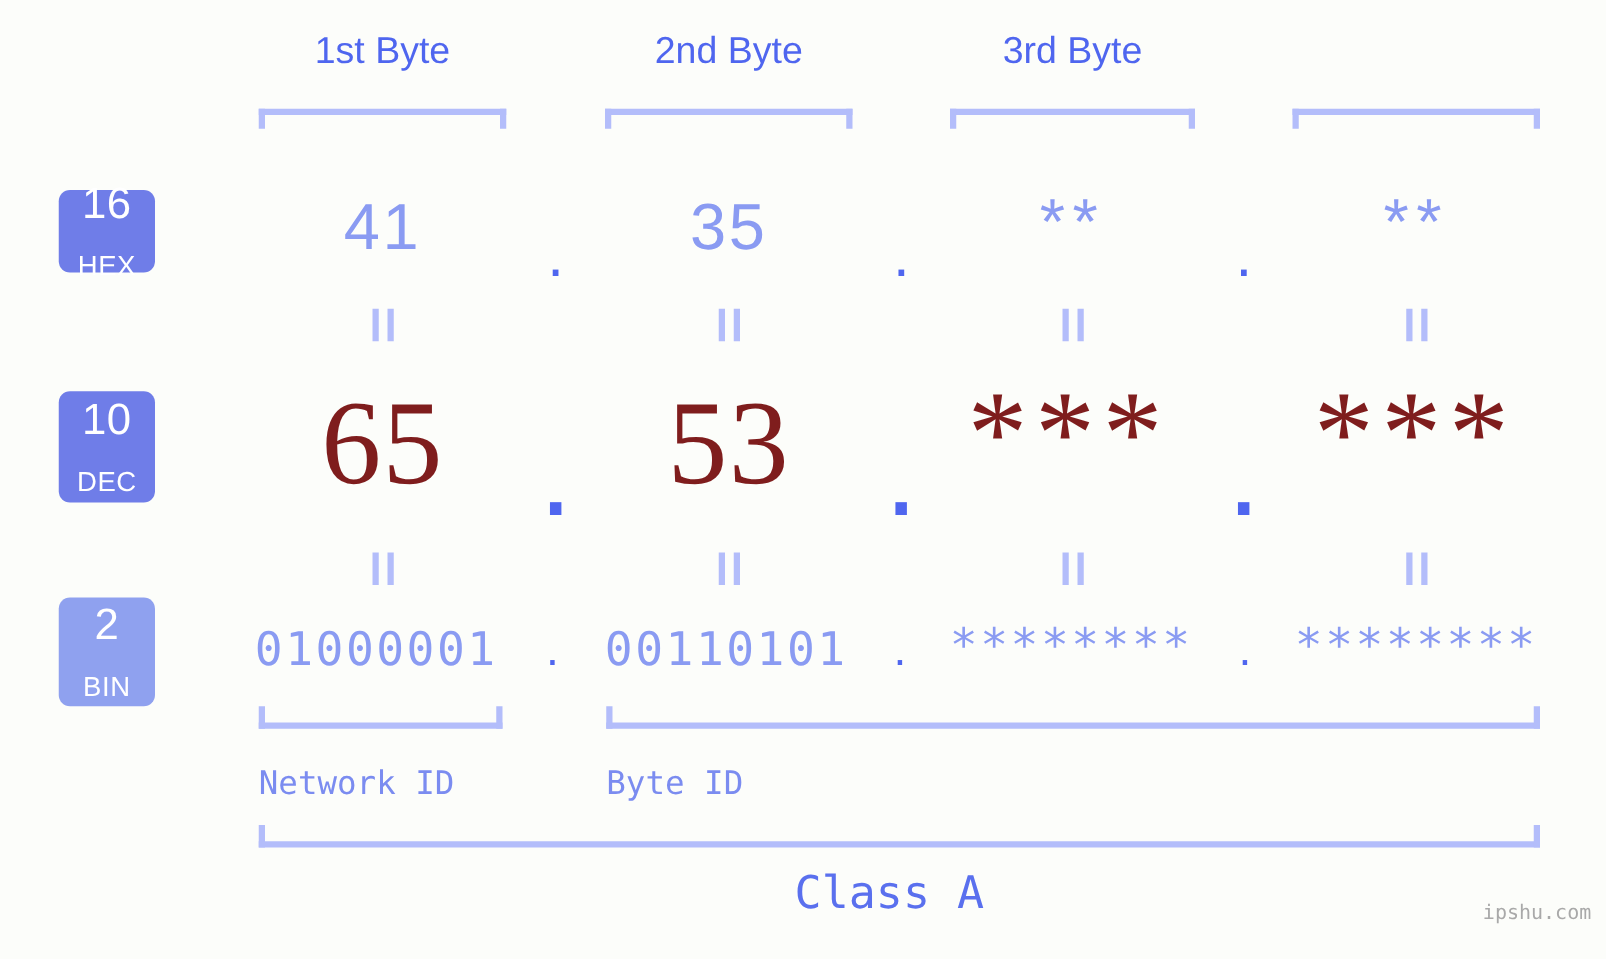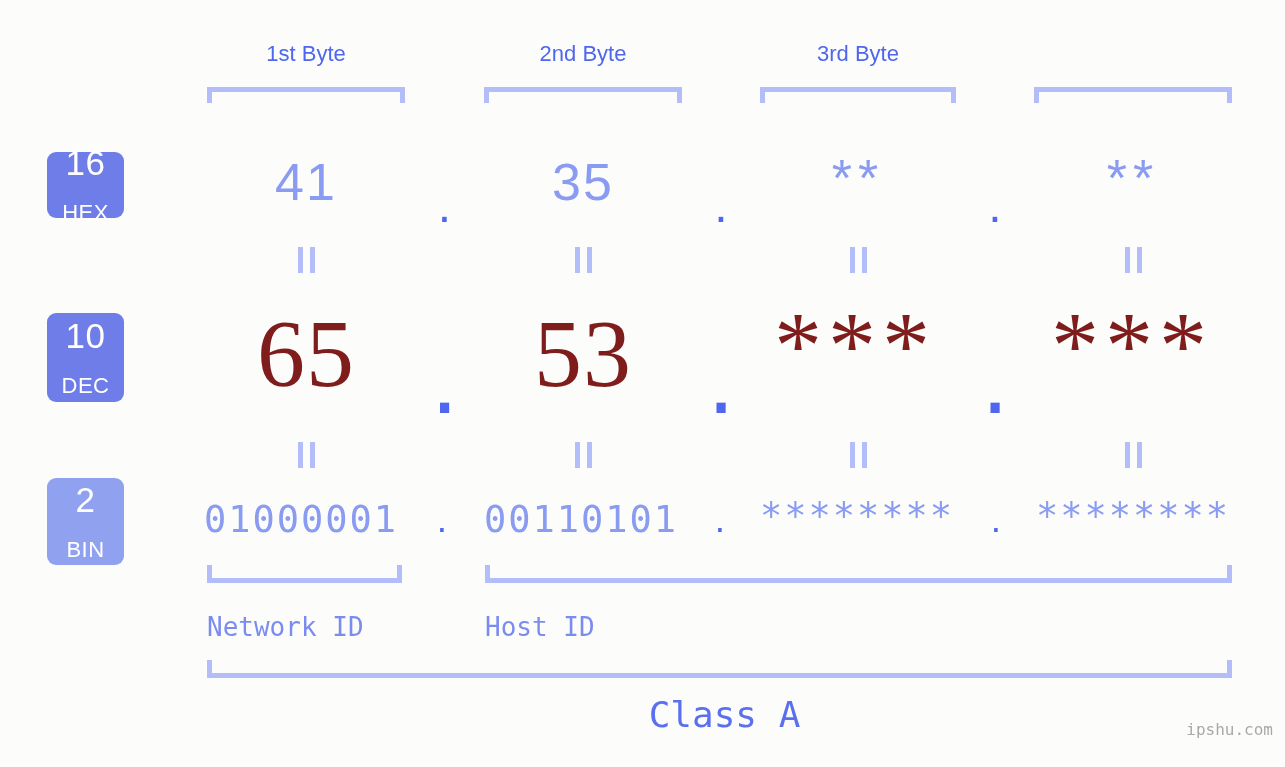--- a/index.html
+++ b/index.html
@@ -16,25 +16,25 @@
   }
   #stage {
     position: relative;
     width: 1285px;
     height: 767px;
   }
 
   
   .byte-label {
     position: absolute;
-    top: 32px;
+    top: 19px;
     height: 44px;
     line-height: 44px;
     text-align: center;
-    font-size: 22px;
+    font-size: 30px;
     color: #4f66ef;
     font-family: "Liberation Sans", sans-serif;
     white-space: nowrap;
   }
 
   
   .bracket-down {
     position: absolute;
     border-top: 5px solid #b3bdfa;
     border-left: 5px solid #b3bdfa;
@@ -258,20 +258,20 @@
     <div class="cell" style="left:758px;top:494px;width:198px;line-height:46px;">********</div>
     <div class="dot" style="left:956px;top:497px;width:80px;font-size:37px;line-height:46px;">.</div>
 
     <div class="cell" style="left:1034px;top:494px;width:198px;line-height:46px;">********</div>
   </div>
 
   <div class="bracket-up" style="left:207px;top:565px;width:195px;"></div>
   <div class="bracket-up" style="left:485px;top:565px;width:747px;"></div>
 
   <div class="idlabel" style="left:207px;top:612px;width:195px;">Network ID</div>
-  <div class="idlabel" style="left:485px;top:612px;width:747px;">Host ID</div>
+  <div class="idlabel" style="left:485px;top:612px;width:747px;">Byte ID</div>
 
   <div class="bracket-up" style="left:207px;top:660px;width:1025px;"></div>
-  <div class="classlabel" style="left:212px;top:694px;width:1025px;">Class A</div>
+  <div class="classlabel" style="left:199px;top:694px;width:1025px;">Class A</div>
 
   <div class="watermark">ipshu.com</div>
 
 </div>
 
 </body></html>

